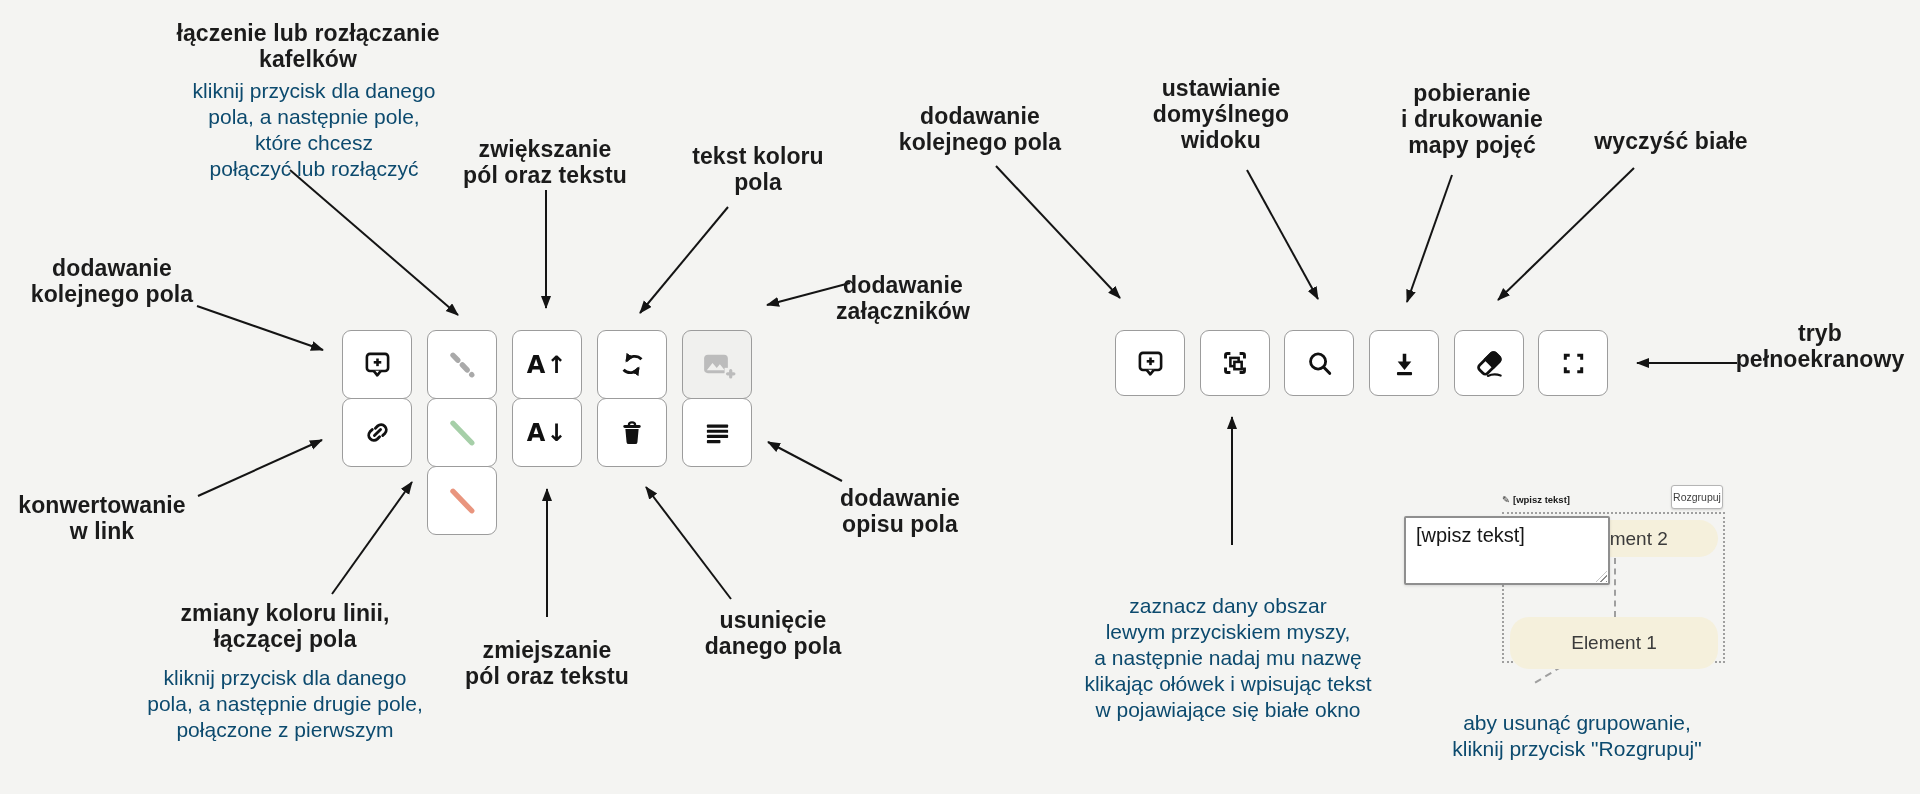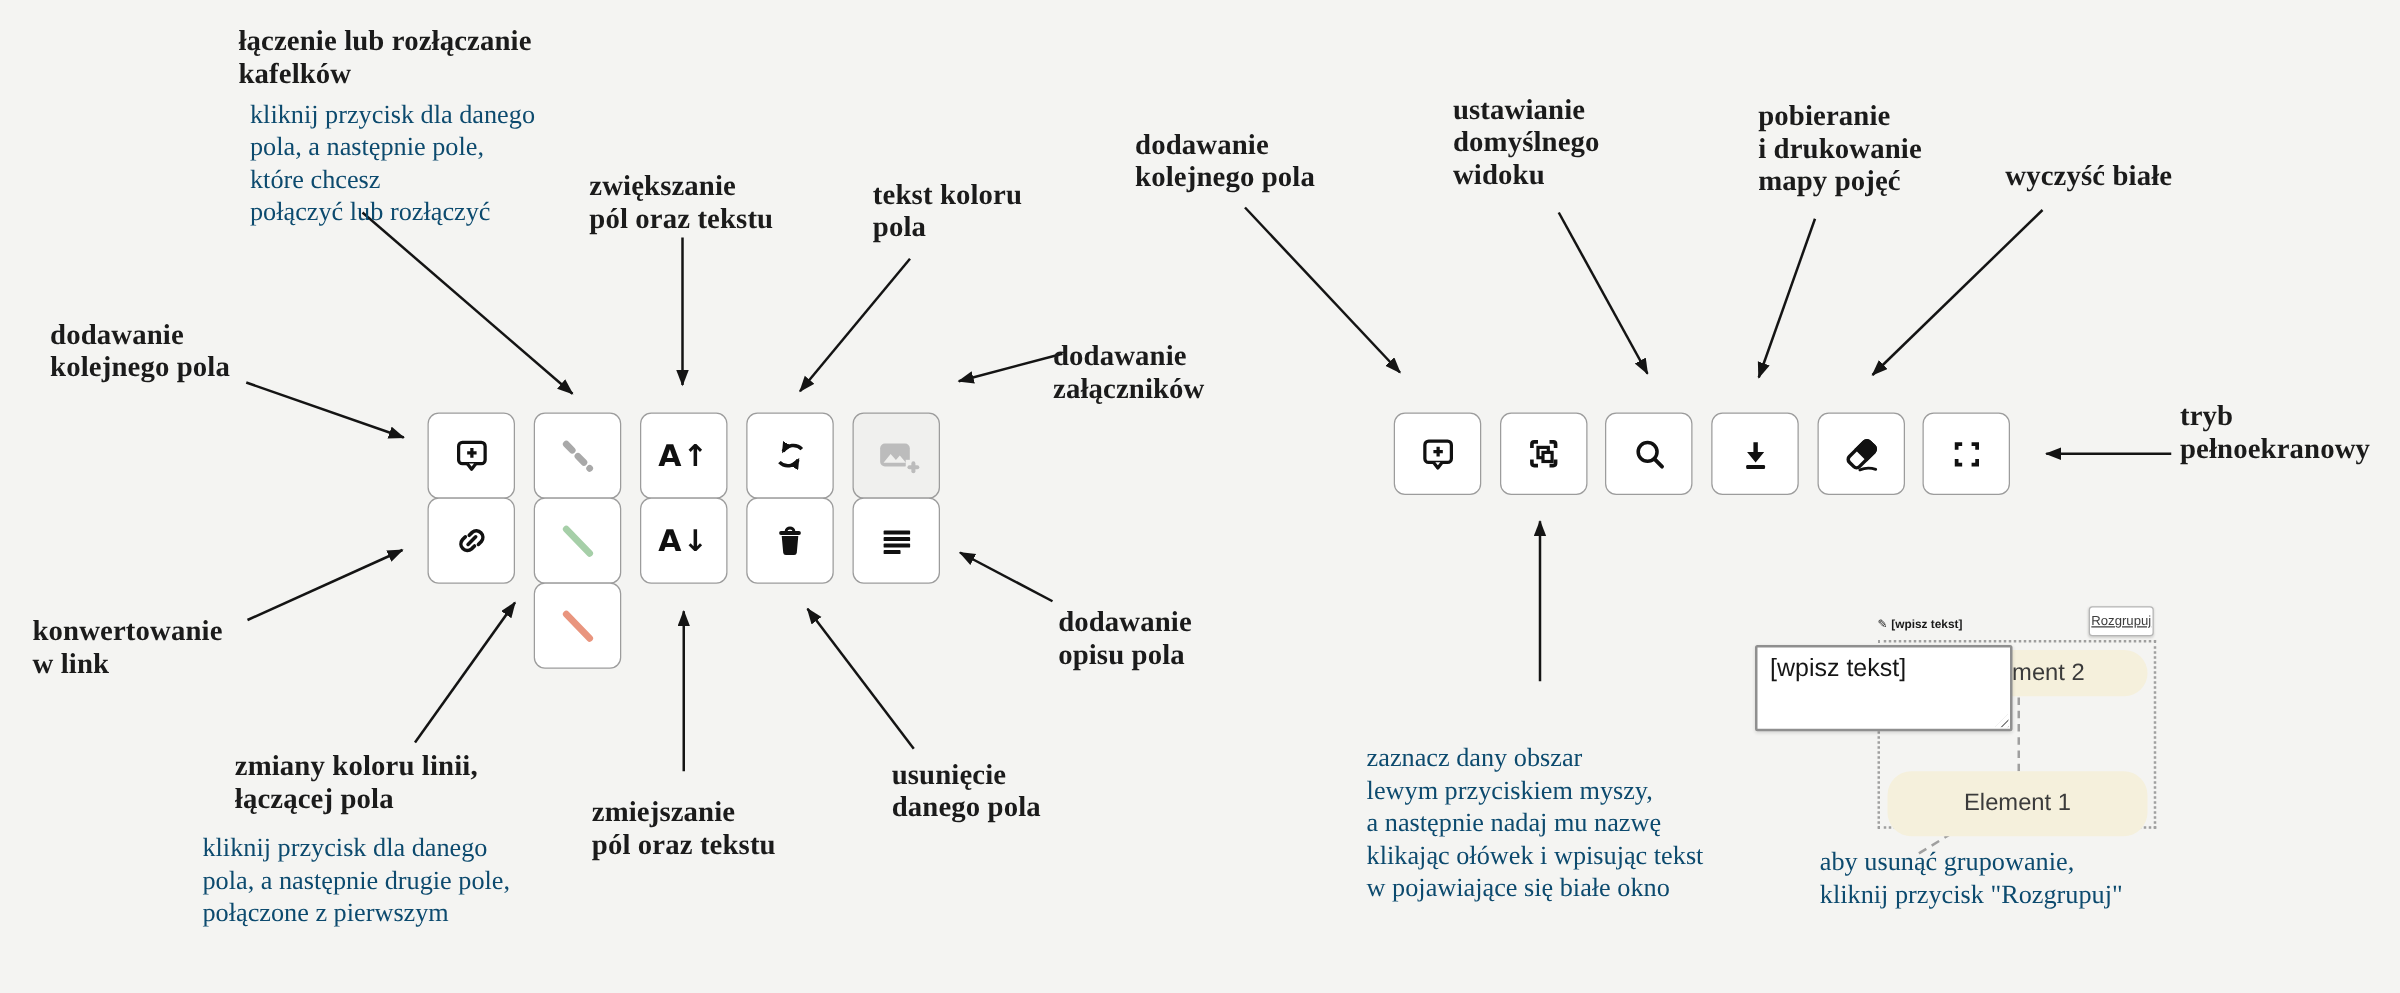--- a/index.html
+++ b/index.html
@@ -1,19 +1,19 @@
 <!DOCTYPE html>
 <html><head>
 <meta charset="utf-8">
 <style>
   html,body{margin:0;padding:0;}
   body{background:#f4f4f2;font-family:"Liberation Sans","DejaVu Sans",sans-serif;}
   .canvas{position:relative;width:1920px;height:794px;background:#f4f4f2;overflow:hidden;}
   .arrows{position:absolute;left:0;top:0;pointer-events:none;}
-  .lbl{position:absolute;transform:translateX(-50%);white-space:pre-line;text-align:left;color:#1b1b1b;font-family:Liberation Serif, serif;}
+  .lbl{position:absolute;transform:translateX(-50%);white-space:pre-line;text-align:center;color:#1b1b1b;}
   .b{font-weight:700;font-size:23px;line-height:26px;letter-spacing:.1px;}
   .r{font-weight:400;font-size:21px;line-height:26px;color:#0c4a6e;}
   .btn{position:absolute;width:70px;height:69px;background:#fff;border:1.5px solid #9c9c9c;border-radius:9px;
        display:flex;align-items:center;justify-content:center;box-sizing:border-box;}
   .btn.h66{height:66px;}
   .btn.disabled{background:#f0f0ee;}
   .aglyph{font-family:"DejaVu Sans",sans-serif;font-size:24px;font-weight:600;color:#101010;letter-spacing:1px;}
   
   .group-rect{position:absolute;left:1502px;top:512px;width:223px;height:151px;border:2px dotted #9f9f9f;box-sizing:border-box;}
   .pill{position:absolute;background:#f5f0dc;border-radius:19px;display:flex;align-items:center;justify-content:center;
@@ -24,21 +24,21 @@
   .text-box{position:absolute;left:1404px;top:516px;width:206px;height:69px;background:#fff;border:2px solid #8f8f8f;
             border-radius:2px;box-sizing:border-box;font-size:20px;color:#161616;padding:6px 10px;
             box-shadow:0 1px 3px rgba(0,0,0,.12);}
   .resize-handle{position:absolute;right:1px;bottom:1px;width:11px;height:11px;
             background:repeating-linear-gradient(135deg,transparent 0 2.5px,#8d8d8d 2.5px 4px);
             clip-path:polygon(100% 0,100% 100%,0 100%);}
   .pencil-label{position:absolute;left:1502px;top:494px;display:flex;gap:3px;align-items:center;
             font-size:9.5px;font-weight:600;color:#1a1a1a;}
   .ungroup-btn{position:absolute;left:1671px;top:485px;width:52px;height:24px;background:#fff;border:1px solid #b5b5b5;
             border-radius:3px;box-sizing:border-box;display:flex;align-items:center;justify-content:center;
-            font-size:10.5px;color:#3e3e3e;box-shadow:0 1px 2px rgba(0,0,0,.15);text-decoration:underline;}
+            font-size:10.5px;color:#3e3e3e;box-shadow:0 1px 2px rgba(0,0,0,.15);}
 </style>
 </head>
 <body>
 
 <div class="canvas">
 
   <svg class="arrows" width="1920" height="794" viewBox="0 0 1920 794">
     <defs>
       <marker id="ah" markerUnits="userSpaceOnUse" markerWidth="14" markerHeight="12" refX="12" refY="5" orient="auto">
         <path d="M0 0 L13 5 L0 10 Z" fill="#141414"></path>
@@ -101,21 +101,21 @@
 i drukowanie
 mapy pojęć</div>
   <div class="lbl b" style="left:1671px;top:128px">wyczyść białe</div>
   <div class="lbl b" style="left:1820px;top:320px">tryb
 pełnoekranowy</div>
   <div class="lbl r" style="left:1228px;top:593px">zaznacz dany obszar
 lewym przyciskiem myszy,
 a następnie nadaj mu nazwę
 klikając ołówek i wpisując tekst
 w pojawiające się białe okno</div>
-  <div class="lbl r" style="left:1577px;top:676px">aby usunąć grupowanie,
+  <div class="lbl r" style="left:1577px;top:710px">aby usunąć grupowanie,
 kliknij przycisk "Rozgrupuj"</div>
 
   <div class="btn" style="left:342px;top:330px">
     <svg width="33" height="33" viewBox="0 0 28 28">
       <rect x="5" y="5" width="18" height="14.5" rx="2.6" fill="none" stroke="#111" stroke-width="2.2"></rect>
       <path d="M10.8 19.4 L13.8 23.2 L16.8 19.4" fill="#fff" stroke="#111" stroke-width="2.2" stroke-linejoin="round"></path>
       <line x1="14" y1="8.9" x2="14" y2="15.4" stroke="#111" stroke-width="2.2"></line>
       <line x1="10.8" y1="12.15" x2="17.2" y2="12.15" stroke="#111" stroke-width="2.2"></line>
     </svg>
   </div>

